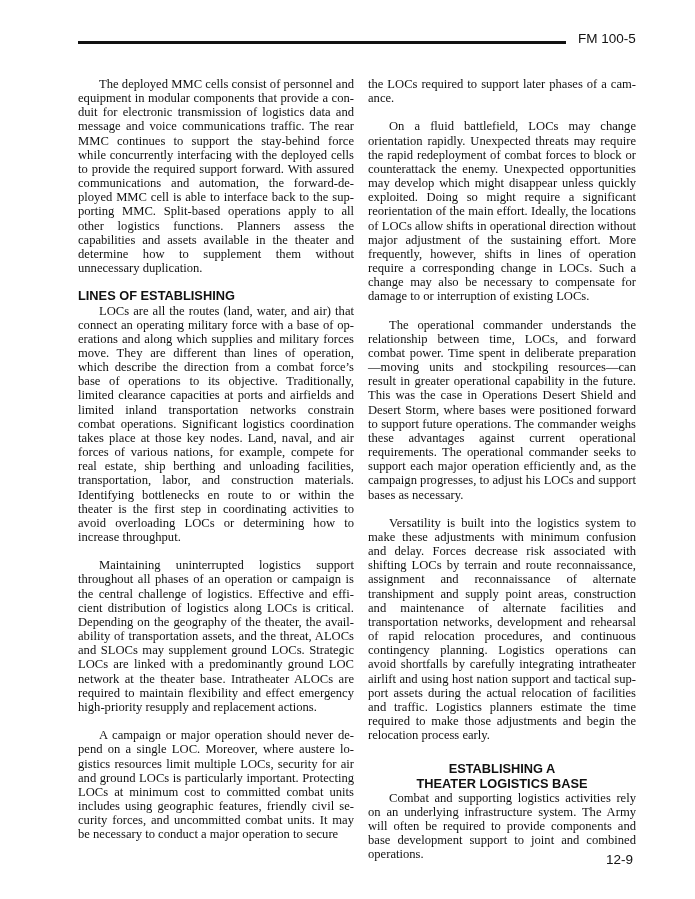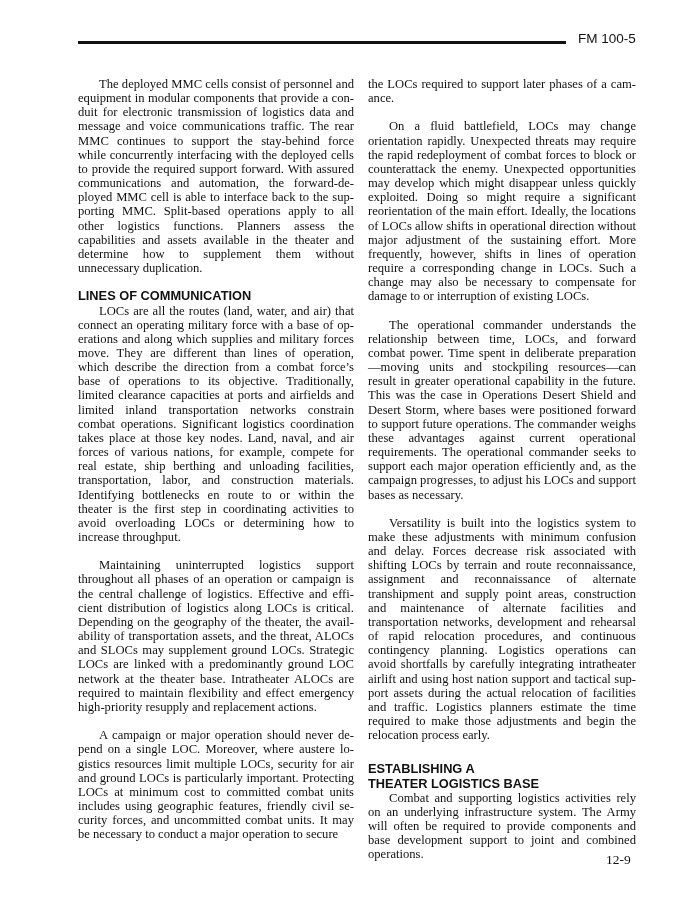--- a/index.html
+++ b/index.html
@@ -5,41 +5,41 @@
   html, body { margin: 0; padding: 0; background: #ffffff; }
   body { width: 695px; height: 899px; position: relative; overflow: hidden; color: #111; }
   .header-rule { position: absolute; left: 78px; top: 41px; width: 488px; height: 3px; background: #111; }
   .header-title { position: absolute; left: 578px; top: 31px; font-family: "Liberation Sans", sans-serif; font-weight: normal; font-size: 13.5px; color: #111; }
   .col { position: absolute; top: 77px; font-family: "Liberation Serif", serif; font-size: 12.6px; line-height: 14.15px; text-align: justify; hyphens: manual; }
   .col-left { left: 78px; width: 276px; }
   .col-right { left: 368px; width: 268px; }
   .col p { margin: 0 0 14.15px 0; text-indent: 21px; }
   .col p.noindent { text-indent: 0; }
   .col h2 { font-family: "Liberation Sans", sans-serif; font-weight: bold; font-size: 12.8px; line-height: 14.2px; margin: 0; text-align: left; }
-  .page-number { position: absolute; left: 606px; top: 852px; font-family: Liberation Serif, serif; font-size: 13.5px; color: #111; }
+  .page-number { position: absolute; left: 606px; top: 852px; font-family: Liberation Sans, sans-serif; font-size: 13.5px; color: #111; }
 </style>
 </head>
 <body>
 
 <div class="header-rule"></div>
 <div class="header-title">FM 100-5</div>
 
 <div class="col col-left">
   <p>The deployed MMC cells consist of personnel and equipment in modular components that provide a con­duit for electronic transmission of logistics data and message and voice communications traffic.  The rear MMC continues to support the stay-behind force while concurrently interfacing with the deployed cells to provide the required support forward.  With assured communications and automation, the forward-de­ployed MMC cell is able to interface back to the sup­porting MMC.  Split-based operations apply to all other logistics functions. Planners assess the capabilities and assets available in the theater and determine how to supplement them without unnecessary duplication.</p>
-  <h2 style="margin-top:14px;">LINES OF COMMUNICATION</h2>
+  <h2 style="margin-top:14px;">LINES OF ESTABLISHING</h2>
   <p>LOCs are all the routes (land, water, and air) that connect an operating military force with a base of op­erations and along which supplies and military forces move.  They are different than lines of operation, which describe the direction from a combat force’s base of operations to its objective.  Traditionally, limited clear­ance capacities at ports and airfields and limited in­land transportation networks constrain combat opera­tions.  Significant logistics coordination takes place at those key nodes.  Land, naval, and air forces of vari­ous nations, for example, compete for real estate, ship berthing and unloading facilities, transportation, labor, and construction materials. Identifying bottlenecks en route to or within the theater is the first step in coordi­nating activities to avoid overloading LOCs or deter­mining how to increase throughput.</p>
   <p>Maintaining uninterrupted logistics support throughout all phases of an operation or campaign is the central challenge of logistics.  Effective and effi­cient distribution of logistics along LOCs is critical. Depending on the geography of the theater, the avail­ability of transportation assets, and the threat, ALOCs and SLOCs may supplement ground LOCs. Strategic LOCs are linked with a predominantly ground LOC network at the theater base. Intratheater ALOCs are required to maintain flexibility and effect emergency high-priority resupply and replacement actions.</p>
   <p>A campaign or major operation should never de­pend on a single LOC. Moreover, where austere lo­gistics resources limit multiple LOCs, security for air and ground LOCs is particularly important.  Protect­ing LOCs at minimum cost to committed combat units includes using geographic features, friendly civil se­curity forces, and uncommitted combat units.  It may be necessary to conduct a major operation to secure</p>
 </div>
 
 <div class="col col-right">
   <p class="noindent">the LOCs required to support later phases of a cam­ance.</p>
   <p>On a fluid battlefield, LOCs may change orienta­tion rapidly. Unexpected threats may require the rapid redeployment of combat forces to block or counterat­tack the enemy.  Unexpected opportunities may de­velop which might disappear unless quickly exploited. Doing so might require a significant reorientation of the main effort.  Ideally, the locations of LOCs allow shifts in operational direction without major adjust­ment of the sustaining effort.  More frequently, how­ever, shifts in lines of operation require a correspond­ing change in LOCs.  Such a change may also be nec­essary to compensate for damage to or interruption of existing LOCs.</p>
   <p>The operational commander understands the rela­tionship between time, LOCs, and forward combat power.  Time spent in deliberate preparation—mov­ing units and stockpiling resources—can result in greater operational capability in the future.  This was the case in Operations Desert Shield and Desert Storm, where bases were positioned forward to support fu­ture operations.  The commander weighs these advan­tages against current operational requirements.  The operational commander seeks to support each major operation efficiently and, as the campaign progresses, to adjust his LOCs and support bases as necessary.</p>
   <p>Versatility is built into the logistics system to make these adjustments with minimum confusion and de­lay.  Forces decrease risk associated with shifting LOCs by terrain and route reconnaissance, assignment and reconnaissance of alternate transhipment and supply point areas, construction and maintenance of alternate facilities and transportation networks, development and rehearsal of rapid relocation procedures, and continu­ous contingency planning.  Logistics operations can avoid shortfalls by carefully integrating intratheater airlift and using host nation support and tactical sup­port assets during the actual relocation of facilities and traffic.  Logistics planners estimate the time required to make those adjustments and begin the relocation process early.</p>
-  <h2 style="margin-top:20px;">
+  <h2 style="margin-top:20px;text-align:center;">
     <span>ESTABLISHING A</span><br>
     <span>THEATER LOGISTICS BASE</span>
   </h2>
   <p>Combat and supporting logistics activities rely on an underlying infrastructure system.  The Army will often be required to provide components and base de­velopment support to joint and combined operations.</p>
 </div>
 
 <div class="page-number">12-9</div>
 
 </body></html>

